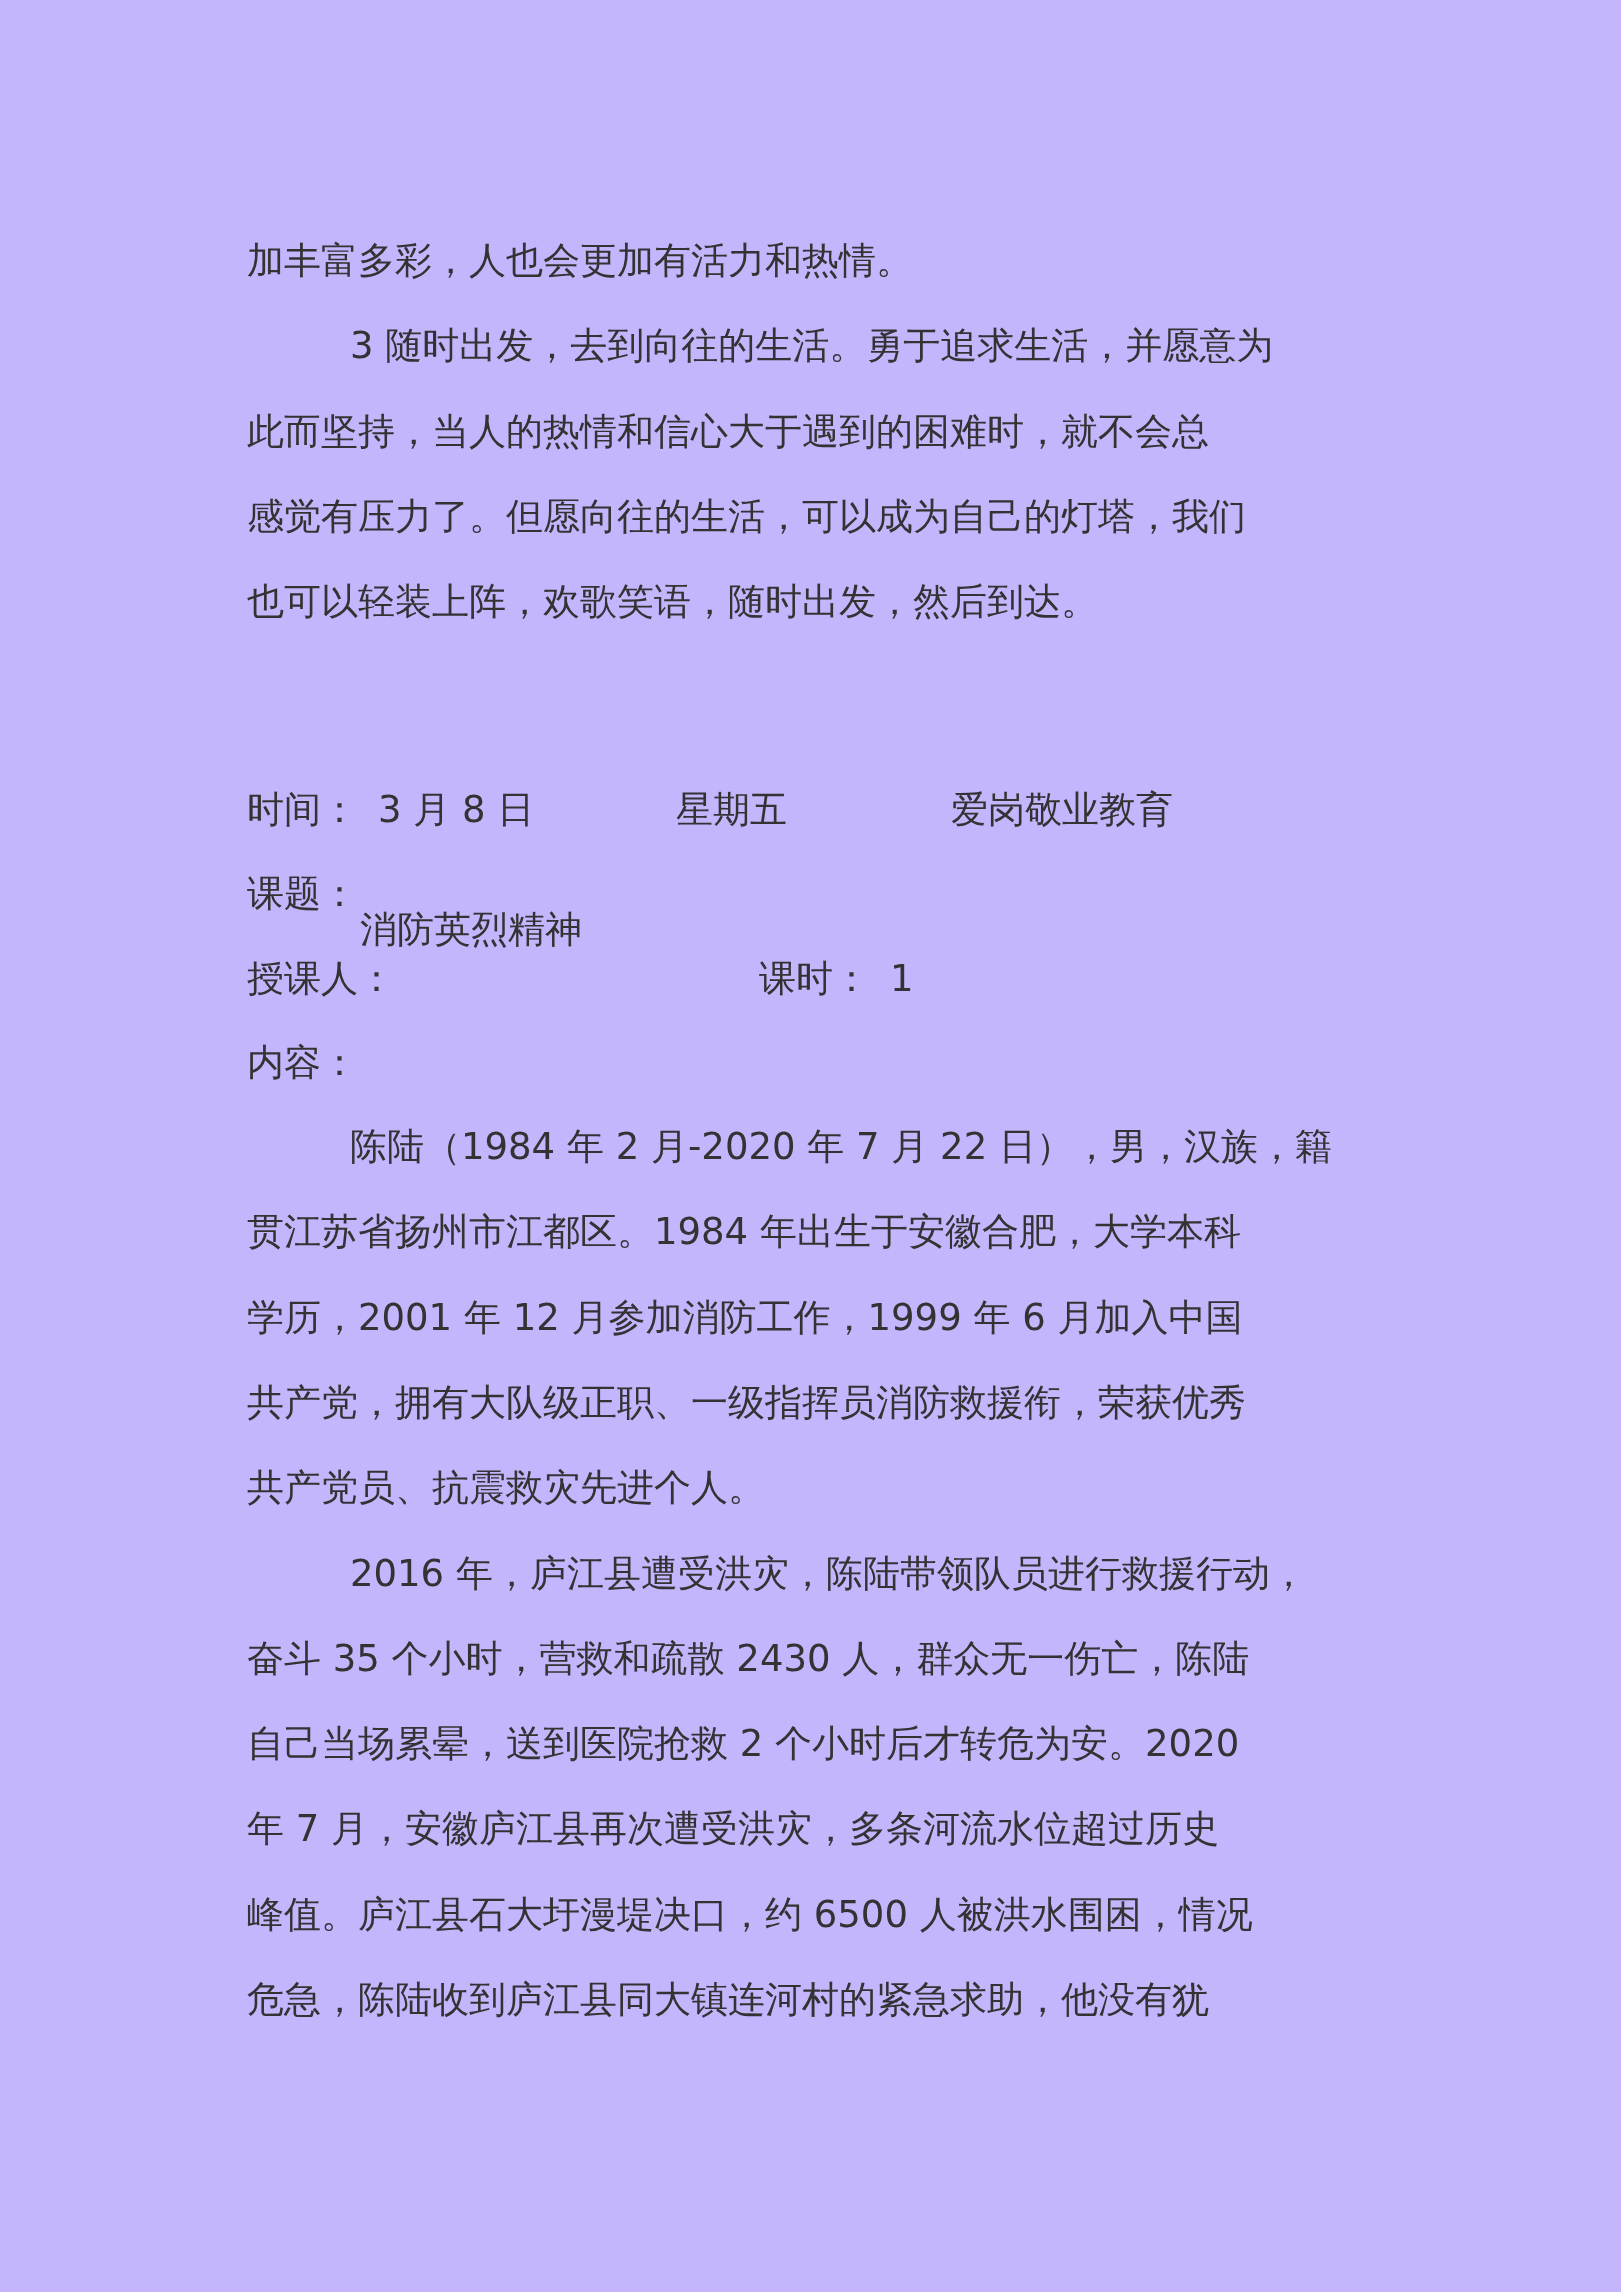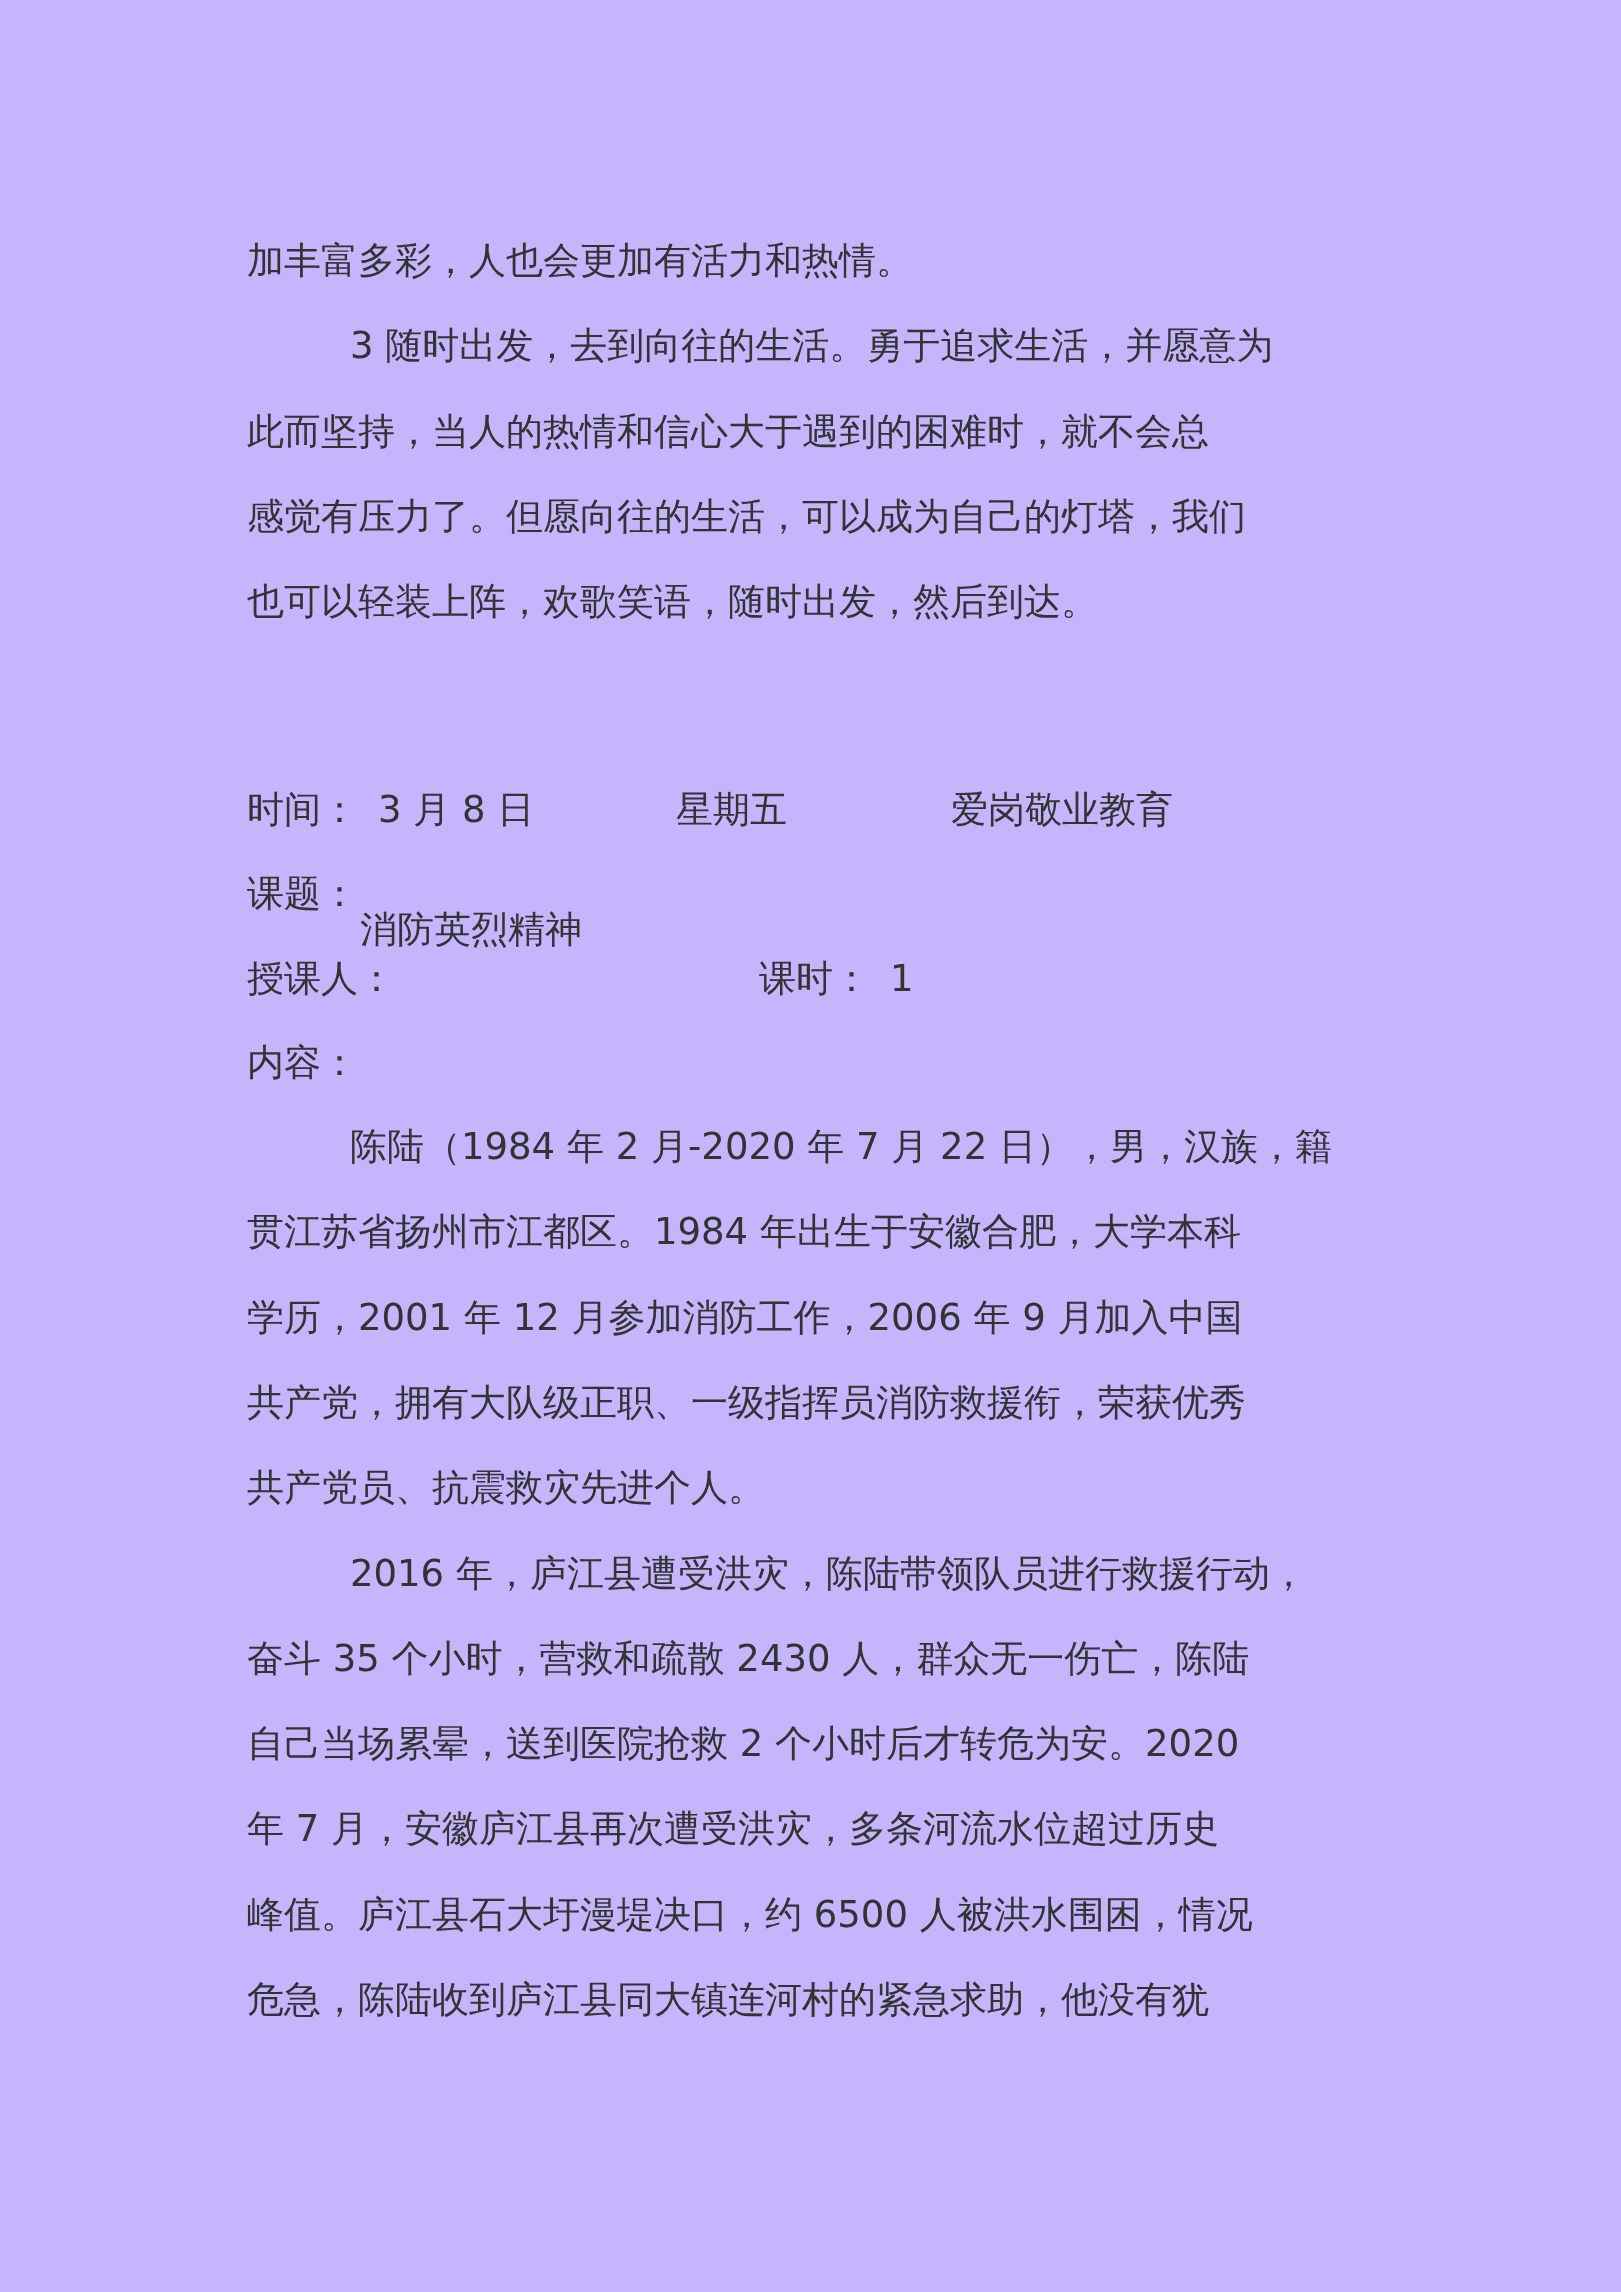--- a/index.html
+++ b/index.html
@@ -39,21 +39,21 @@
     <span class="field" style="left:247px; top:957px;">授课人：</span>
     <span class="field" style="left:392px; top:957px;"></span>
     <span class="field" style="left:759px; top:957px;">课时：</span>
     <span class="field" style="left:890px; top:957px;">1</span>
   </div>
 
   <div class="field" style="left:247px; top:1041px;">内容：</div>
 
   <div class="line indent" style="top:1125px;">陈陆（1984 年 2 月-2020 年 7 月 22 日），男，汉族，籍</div>
   <div class="line" style="top:1210px;text-align:center;">贯江苏省扬州市江都区。1984 年出生于安徽合肥，大学本科</div>
-  <div class="line" style="top:1296px;">学历，2001 年 12 月参加消防工作，2006 年 9 月加入中国</div>
+  <div class="line" style="top:1296px;">学历，2001 年 12 月参加消防工作，1999 年 6 月加入中国</div>
   <div class="line" style="top:1381px;">共产党，拥有大队级正职、一级指挥员消防救援衔，荣获优秀</div>
   <div class="line" style="top:1466px;">共产党员、抗震救灾先进个人。</div>
 
   <div class="line indent" style="top:1552px;">2016 年，庐江县遭受洪灾，陈陆带领队员进行救援行动，</div>
   <div class="line" style="top:1637px;">奋斗 35 个小时，营救和疏散 2430 人，群众无一伤亡，陈陆</div>
   <div class="line" style="top:1722px;">自己当场累晕，送到医院抢救 2 个小时后才转危为安。2020</div>
   <div class="line" style="top:1807px;">年 7 月，安徽庐江县再次遭受洪灾，多条河流水位超过历史</div>
   <div class="line" style="top:1893px;">峰值。庐江县石大圩漫堤决口，约 6500 人被洪水围困，情况</div>
   <div class="line" style="top:1978px;">危急，陈陆收到庐江县同大镇连河村的紧急求助，他没有犹</div>
 

